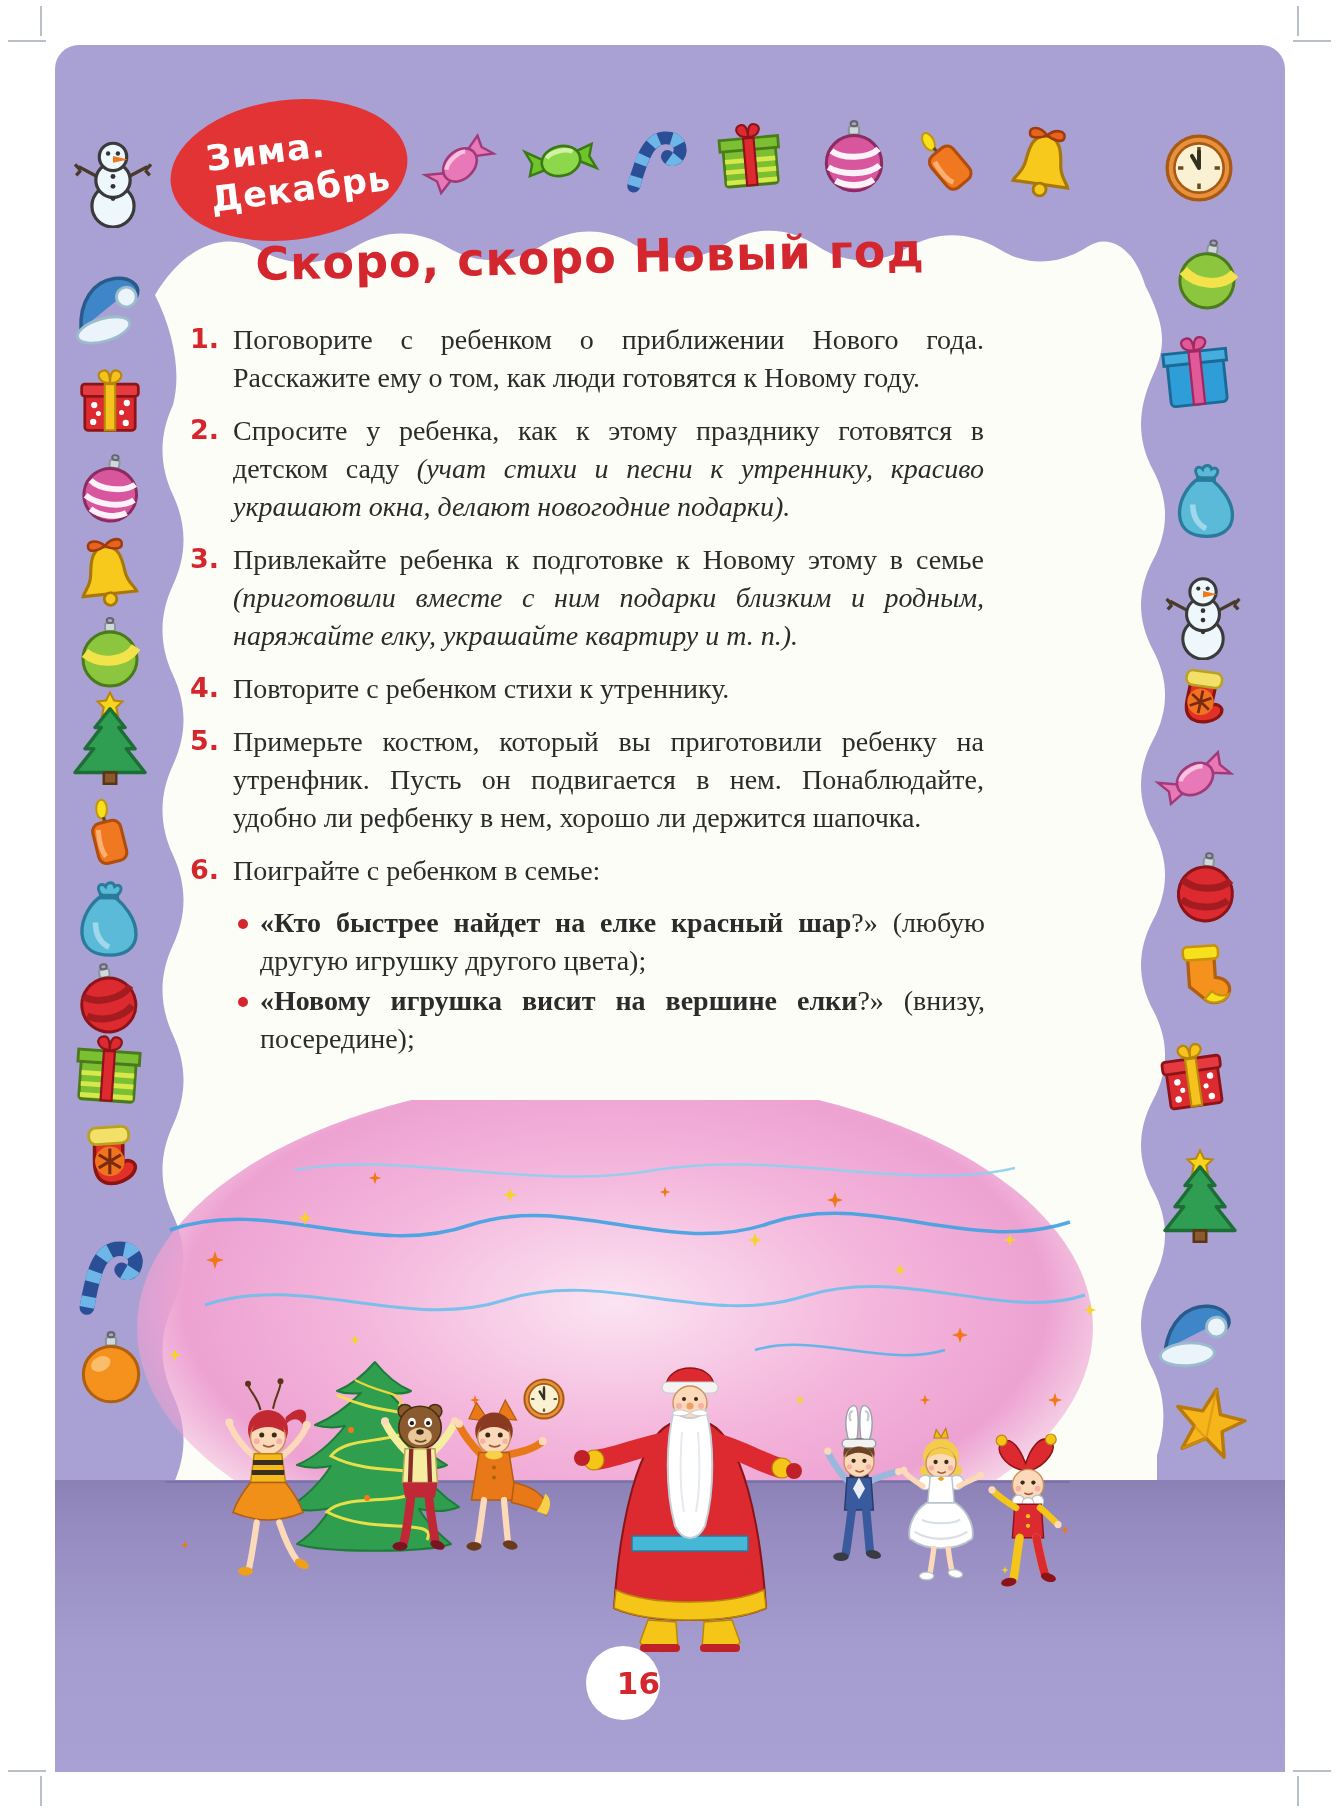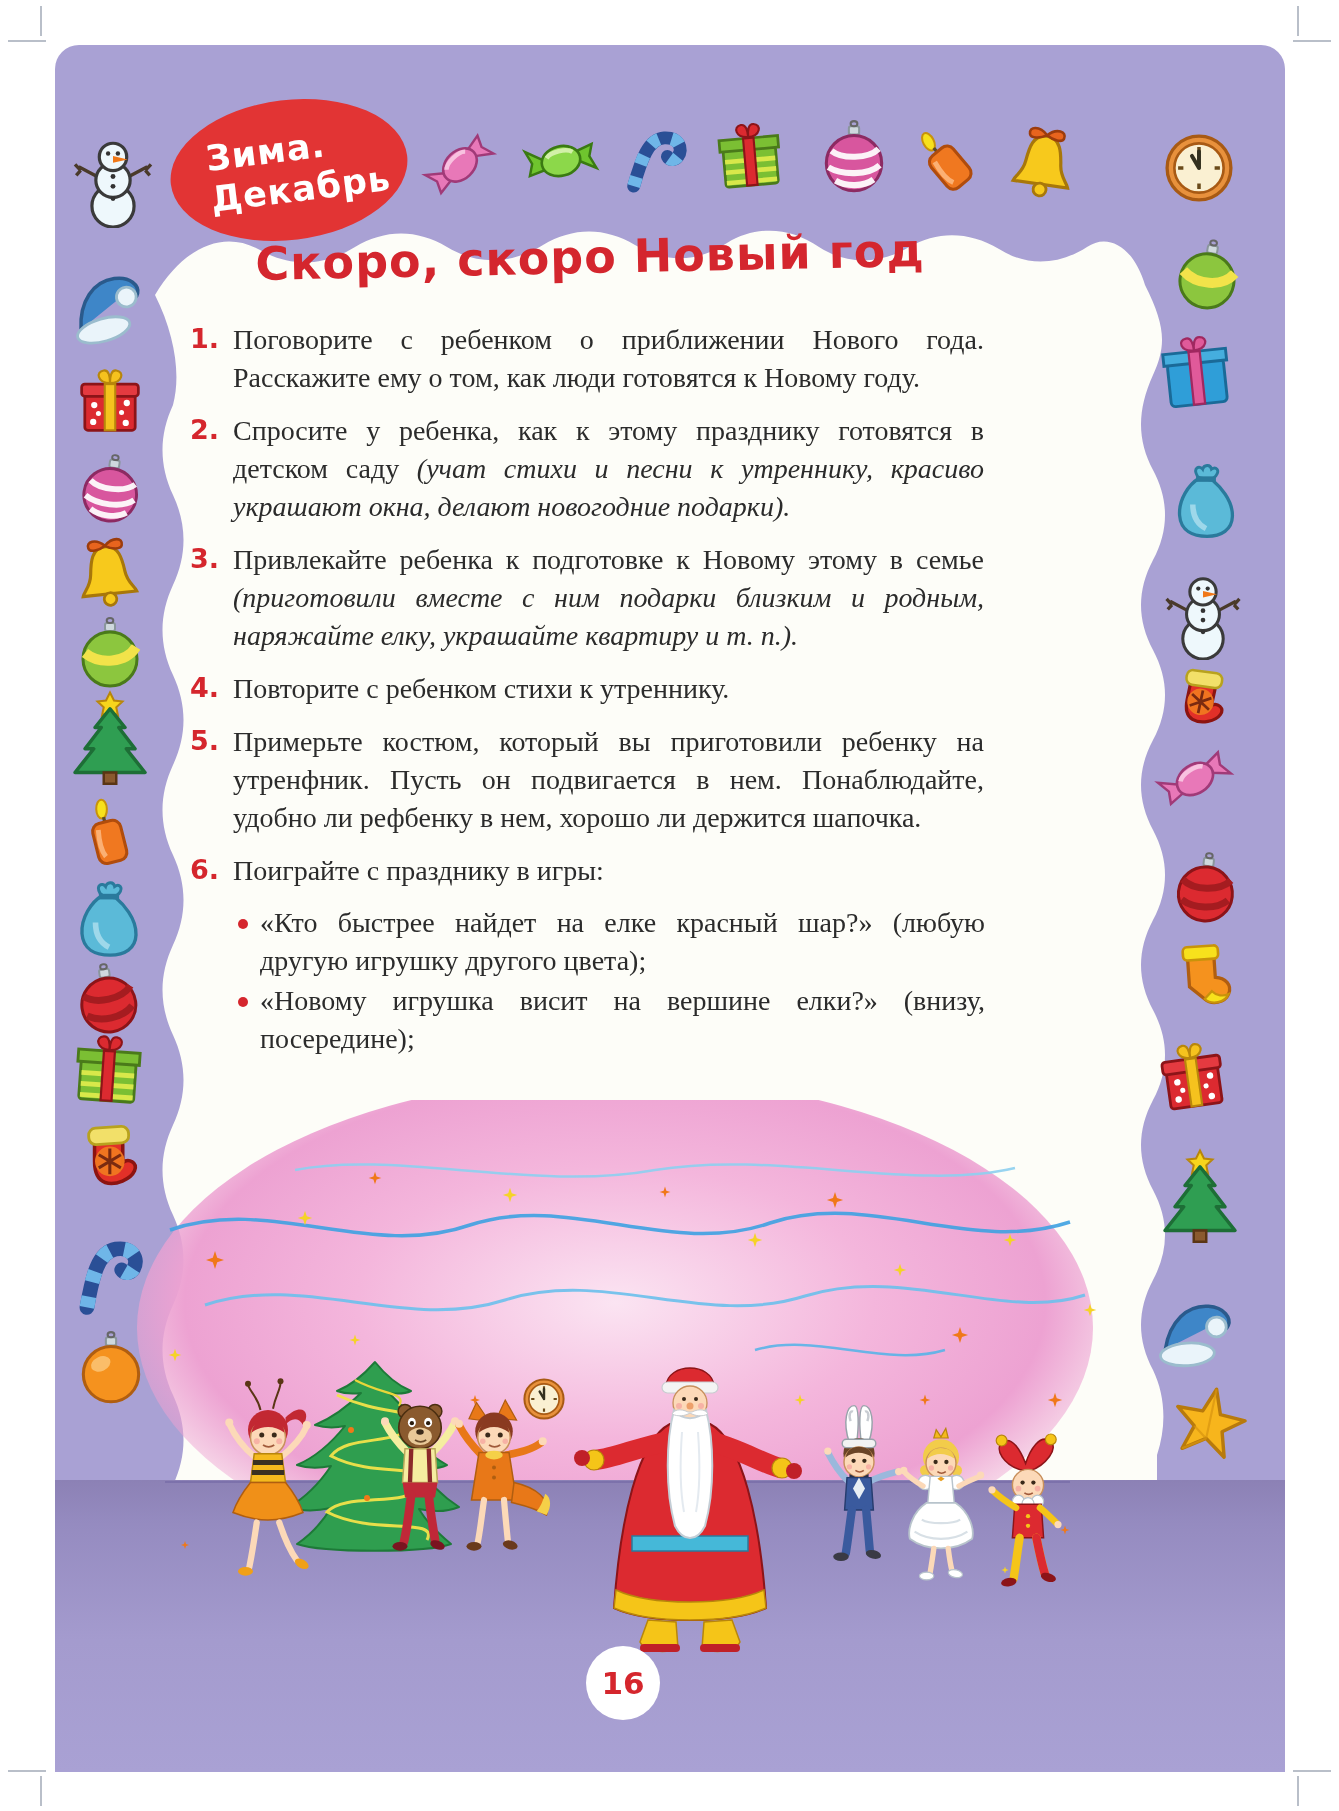--- a/index.html
+++ b/index.html
@@ -29,27 +29,27 @@
   .item{display:flex;margin-bottom:13px;}
   .num{color:#d5262d;font-family:"DejaVu Sans",sans-serif;font-weight:bold;
        font-size:27px;min-width:42px;line-height:38px;}
   .body{margin:1px;font-size:28px;line-height:38px;text-align:justify;flex:1;}
   .it{font-style:italic;}
   
   #bullets{margin-left:48px;margin-top:4px;}
   .bullet{display:flex;margin-bottom:2px;}
   .dot{width:10px;height:10px;border-radius:50%;background:#d5262d;margin:15px 12px 0 0;flex:none;}
   .bullet p{margin:0;font-size:28px;line-height:38px;text-align:justify;flex:1;}
-  .bullet b{font-weight:normal;}
+  .bullet b{font-weight:bold;}
   
   #scene{position:absolute;left:55px;top:1100px;width:1230px;height:672px;}
   #scene svg{display:block;}
   
   #pagenum{position:absolute;left:586px;top:1646px;width:74px;height:74px;border-radius:50%;
-           background:#fff;display:flex;align-items:center;justify-content:center;
+           background:#fff;display:flex;align-items:center;justify-content:flex-end;
            color:#d5262d;font-family:"DejaVu Sans",sans-serif;font-weight:bold;font-size:31px;}
   .hidden-defs{position:absolute;width:0;height:0;overflow:hidden;}
 </style>
 </head>
 <body>
 
 <svg class="hidden-defs" xmlns="http://www.w3.org/2000/svg">
   <defs>
     <symbol id="i-snowman" viewBox="0 0 40 40">
       <path d="M13.5,19 L6,15 M6.8,16.5 L4.5,14 M6.8,16.5 L5,18.5 M26.5,19 L34,15 M33.2,16.5 L35.5,14 M33.2,16.5 L35,18.5" stroke="#4a3a2a" stroke-width="1.4" fill="none"></path>
@@ -661,21 +661,21 @@
       <p class="body"><span>Повторите с ребенком стихи к утреннику.</span></p>
     </div>
 
     <div class="item">
       <span class="num">5.</span>
       <p class="body"><span>Примерьте костюм, который вы приготовили ребенку на утренф​ник. Пусть он подвигается в нем. Понаблюдайте, удобно ли реф​бенку в нем, хорошо ли держится шапочка.</span></p>
     </div>
 
     <div class="item">
       <span class="num">6.</span>
-      <p class="body"><span>Поиграйте с празднику в игры:</span></p>
+      <p class="body"><span>Поиграйте с ребенком в семье:</span></p>
     </div>
 
     <div id="bullets">
       <div class="bullet">
         <span class="dot"></span>
         <p><b>«Кто быстрее найдет на елке красный шар</b><span>?» (любую другую игрушку другого цвета);</span></p>
       </div>
       <div class="bullet">
         <span class="dot"></span>
         <p><b>«Новому игрушка висит на вершине елки</b><span>?» (внизу, посередине);</span></p>

